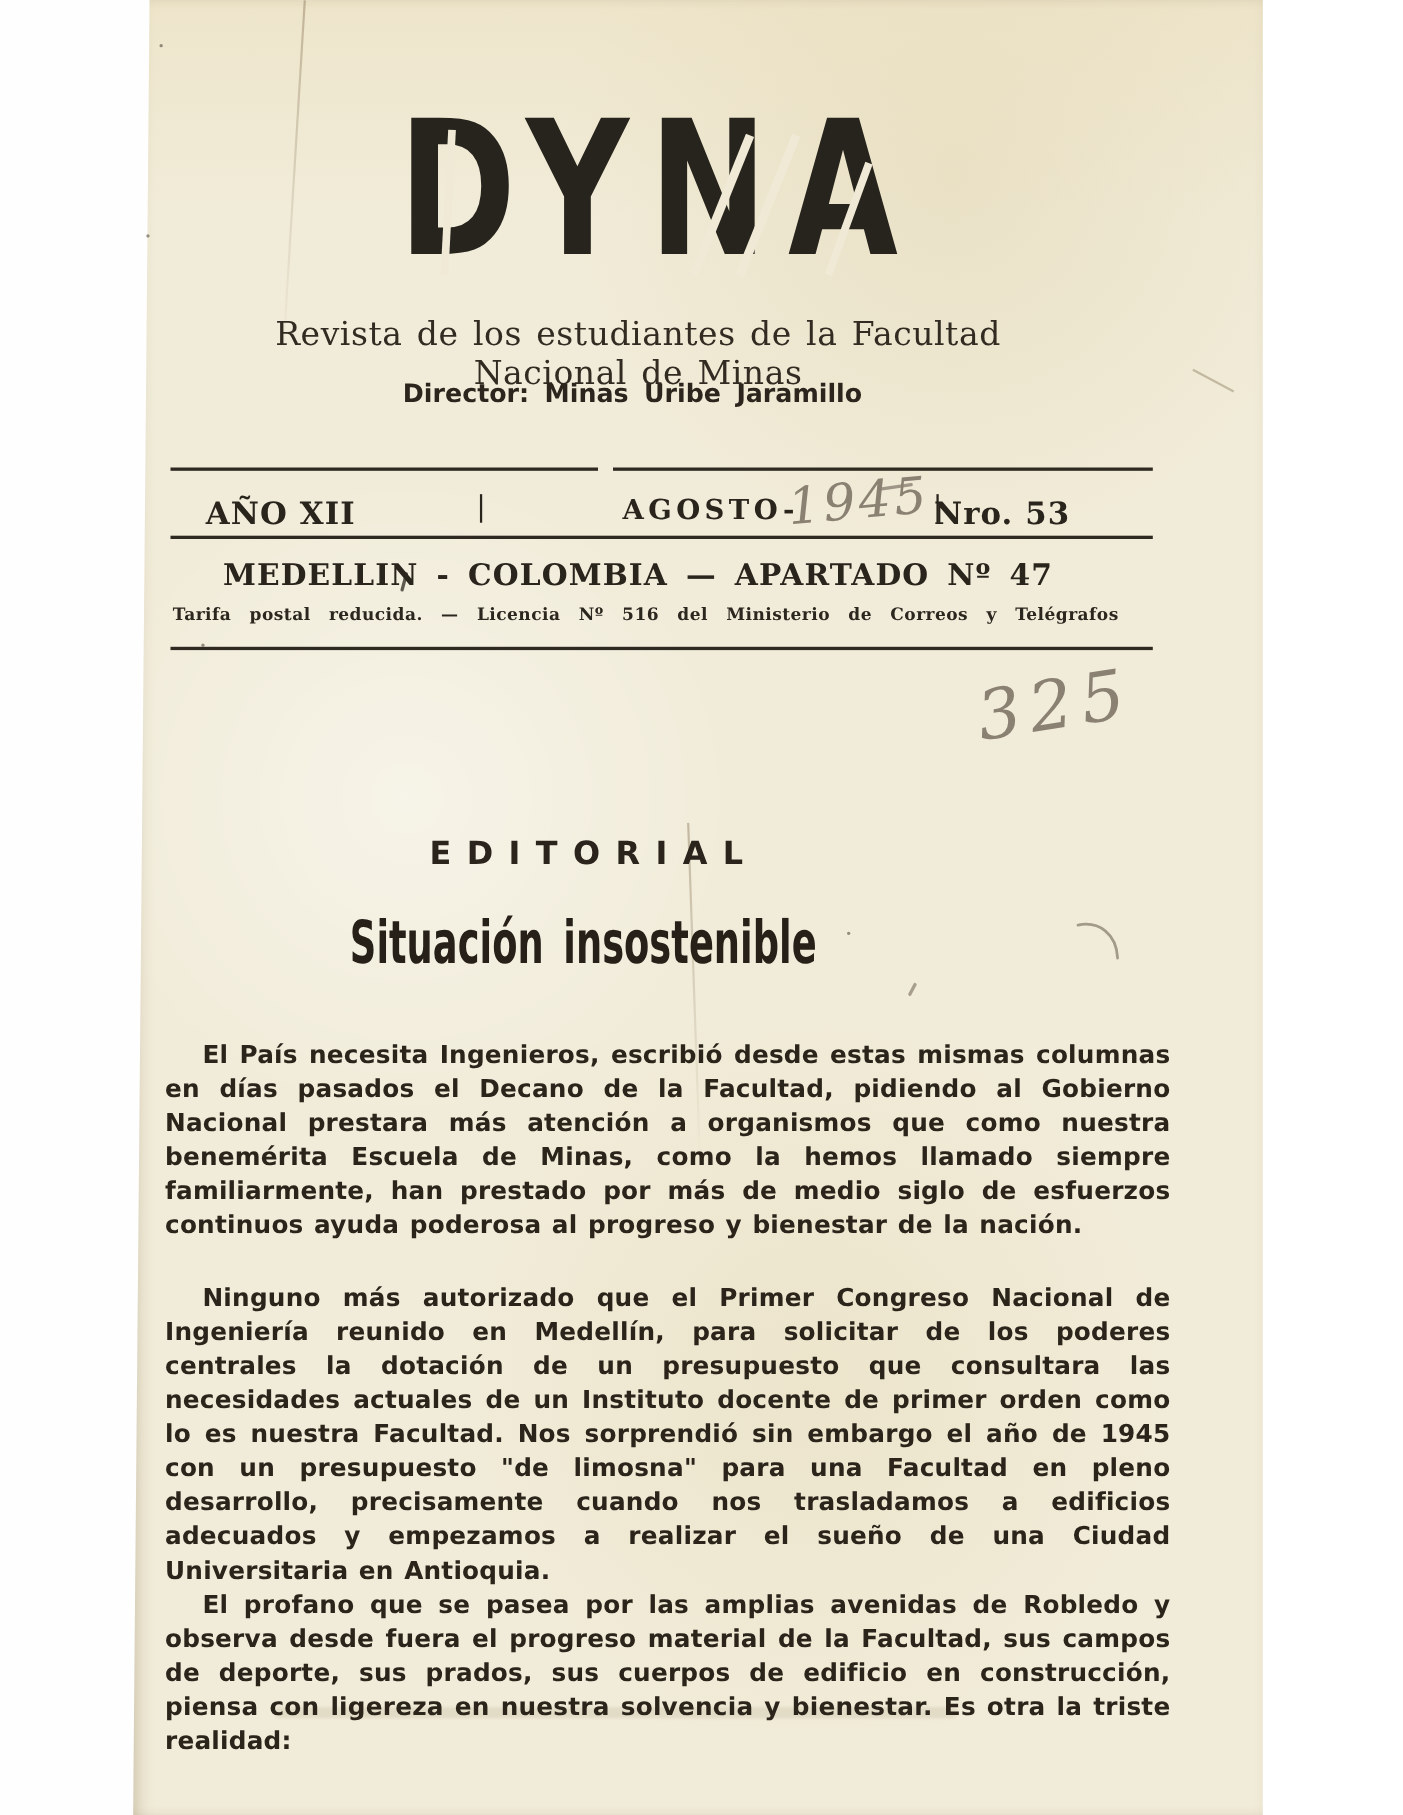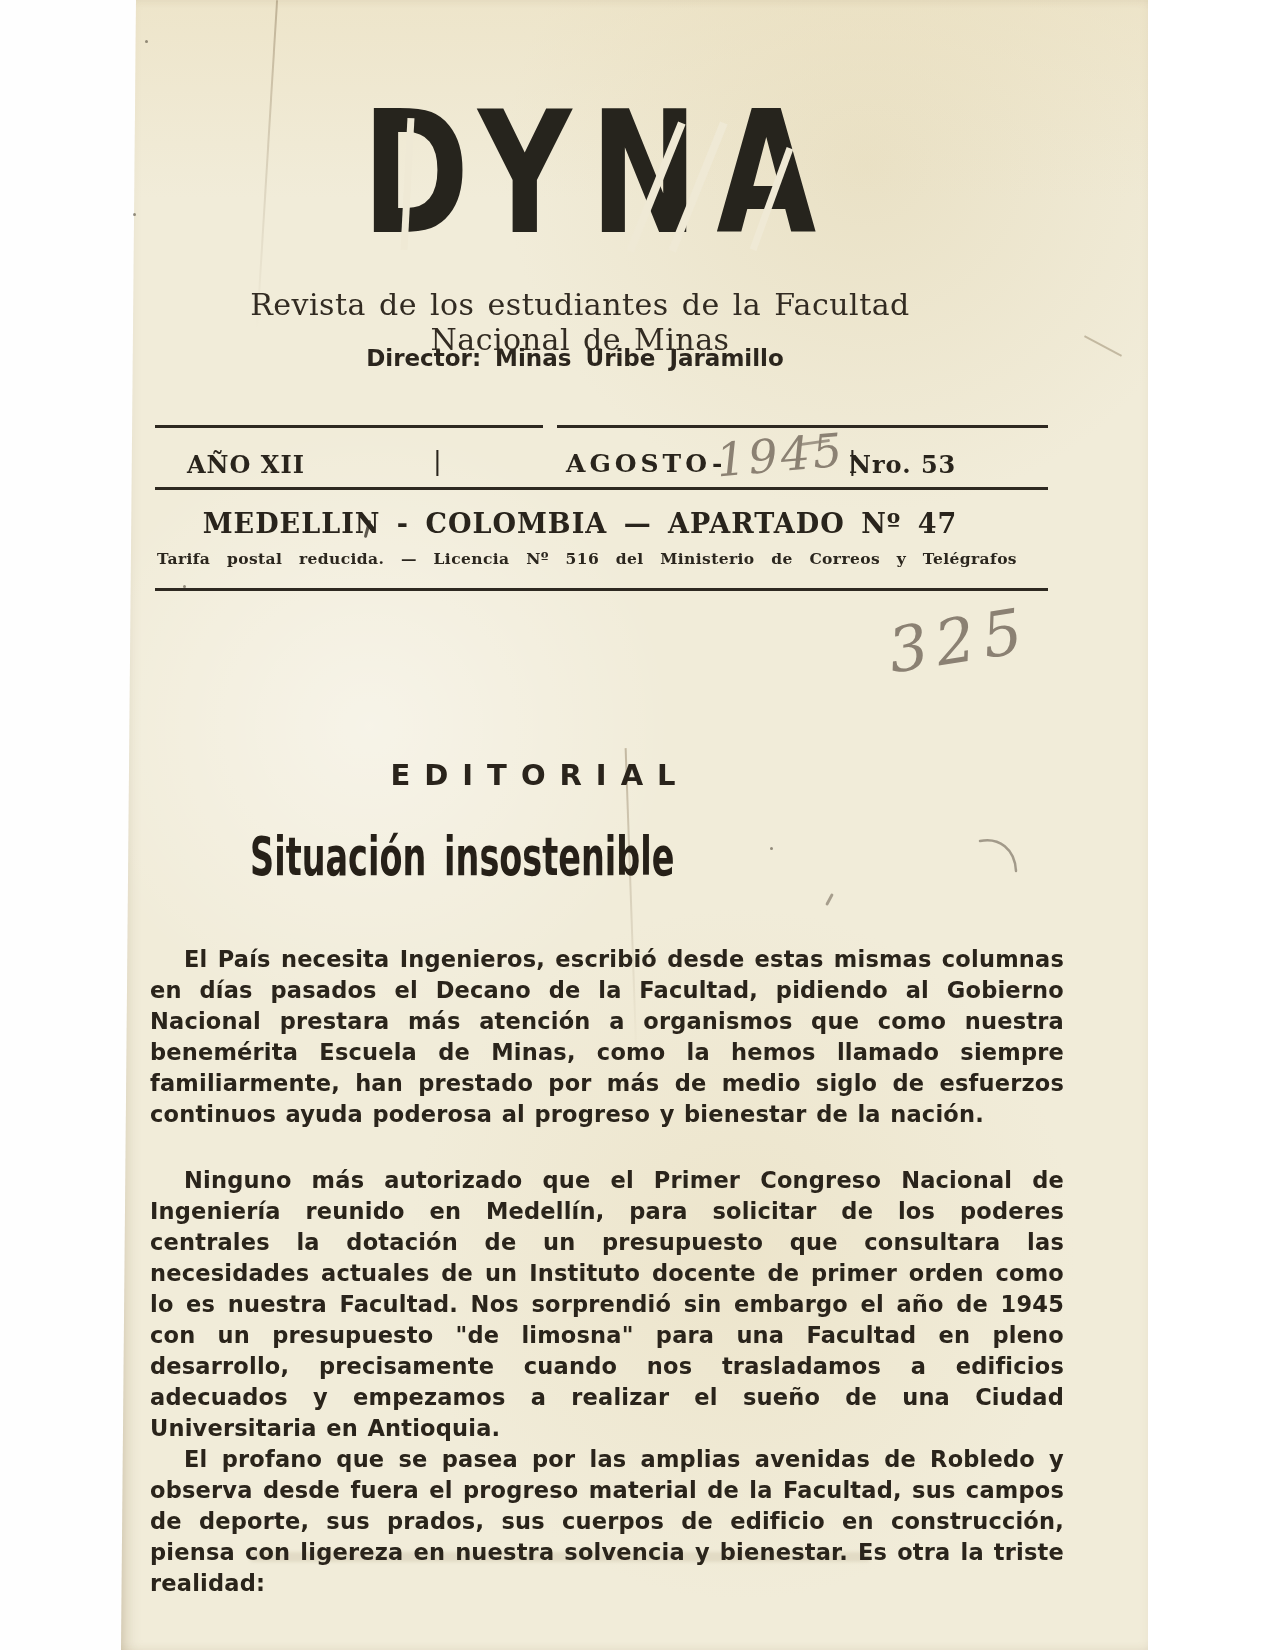--- a/index.html
+++ b/index.html
@@ -25,35 +25,35 @@
   .stencil-cut{position:absolute;background:#efe9d5;}
 
   .subtitle{left:180px;top:287px;width:800px;text-align:center;font-size:30px;
             letter-spacing:0.5px;word-spacing:3px;color:#322b22;}
   .director{left:175px;top:345px;width:800px;text-align:center;font-size:23px;
             font-weight:bold;word-spacing:6px;color:#2b251d;}
 
   .rule{height:3px;background:#2e2921;}
   .rule-gap{background:linear-gradient(90deg,#2e2921 0 43.5%,rgba(0,0,0,0) 43.5% 45%,#2e2921 45% 100%);}
 
-  .mast-item{font-weight:bold;font-size:24px;color:#29241c;letter-spacing:1px;white-space:nowrap;}
+  .mast-item{font-weight:bold;font-size:28px;color:#29241c;letter-spacing:1px;white-space:nowrap;}
   .mast-sep{font-size:26px;color:#29241c;}
   .hand{color:#8b8173;font-family:"DejaVu Serif",serif;font-style:italic;}
   .hand-year{left:716px;top:428px;font-size:46px;letter-spacing:3px;transform:rotate(-5deg);}
   .hand-pagenum{left:888px;top:604px;font-size:62px;letter-spacing:8px;transform:rotate(-9deg);}
 
   .location{left:180px;top:508px;width:800px;text-align:center;font-size:27px;font-weight:bold;
             letter-spacing:1px;word-spacing:6px;color:#29241c;white-space:nowrap;}
   .postal{left:157px;top:549px;width:860px;font-size:15.5px;font-weight:bold;
           letter-spacing:0.4px;word-spacing:2px;color:#2b261e;
           text-align:justify;text-align-last:justify;white-space:nowrap;}
 
   .kicker{left:140px;top:758px;width:800px;text-align:center;font-size:29px;font-weight:bold;
           letter-spacing:14px;color:#2a241c;}
-  .headline{left:120px;top:830px;width:820px;text-align:left;white-space:nowrap;}
+  .headline{left:120px;top:830px;width:820px;text-align:center;white-space:nowrap;}
   .headline span{display:inline-block;font-size:54px;line-height:1;font-weight:bold;
           color:#262018;transform:scaleX(0.62);transform-origin:center top;word-spacing:10px;}
 
   .bodytext{left:150px;top:944px;width:914px;color:#2a241b;font-weight:bold;
             font-size:22.5px;line-height:31px;text-align:justify;letter-spacing:0.2px;
             word-spacing:1.5px;}
   .bodytext p{margin:0;text-indent:34px;}
   .bodytext p.p1{margin-bottom:35px;}
   .bodytext p.p2{}
 

